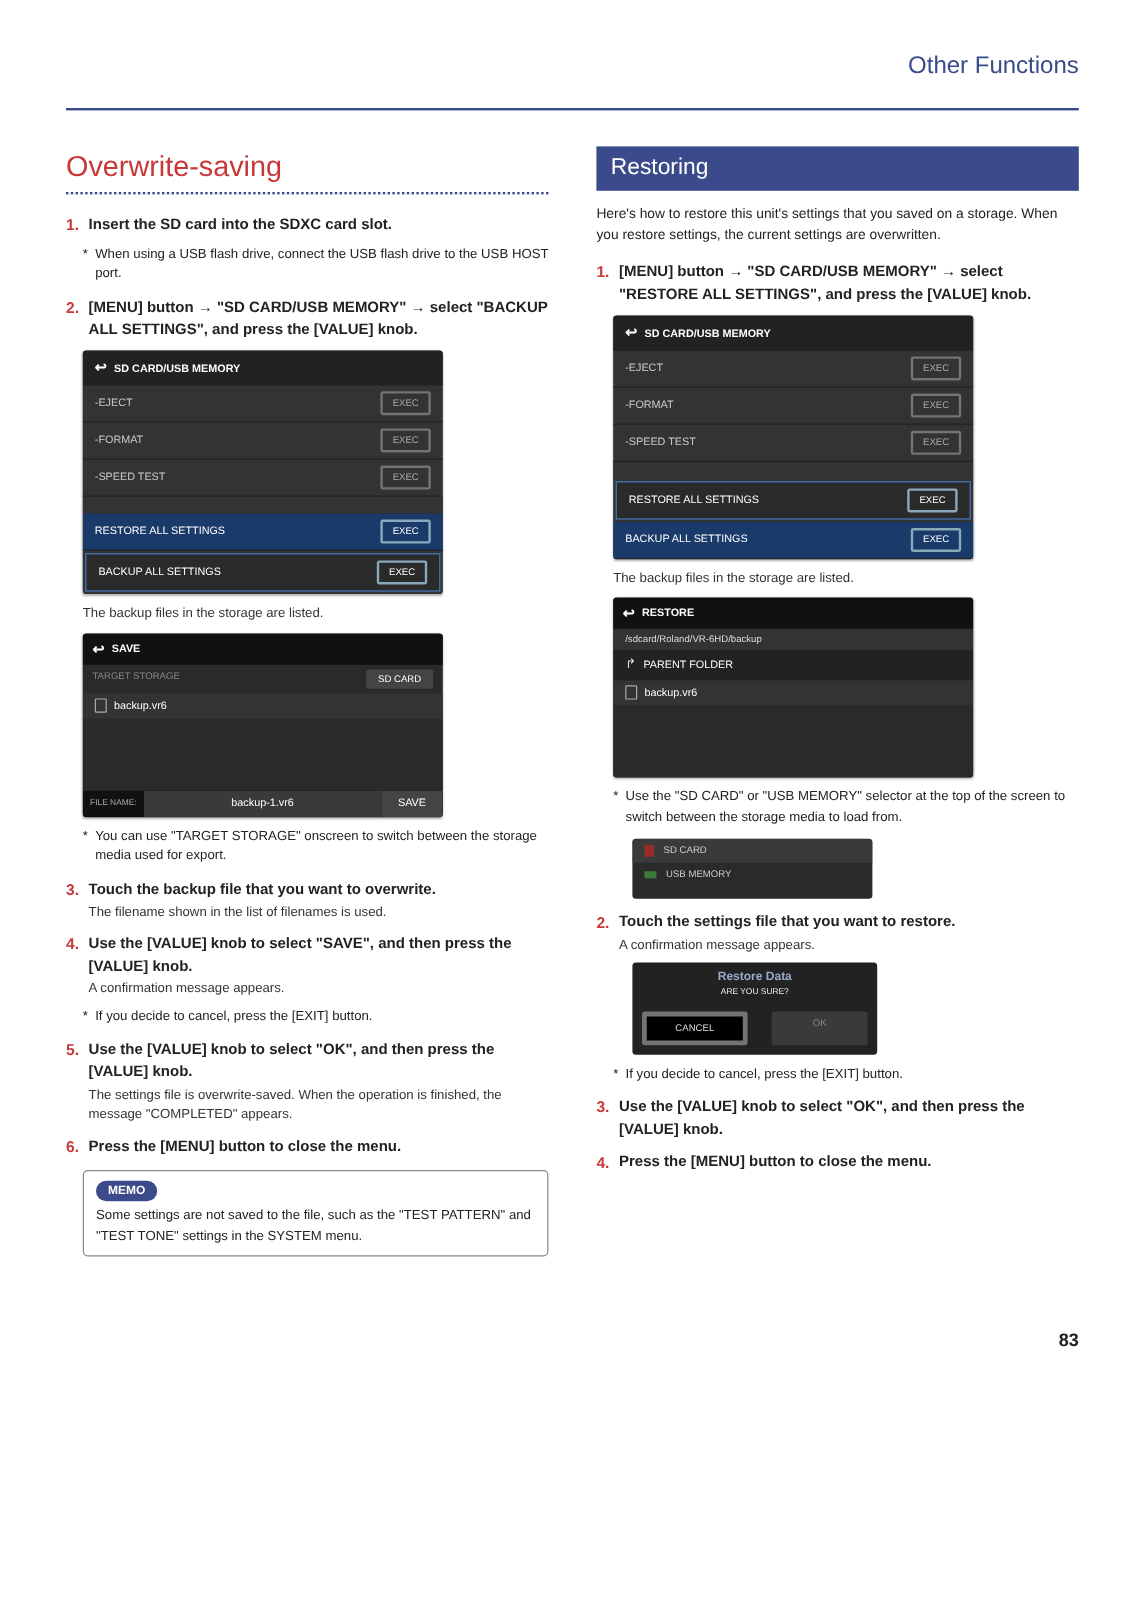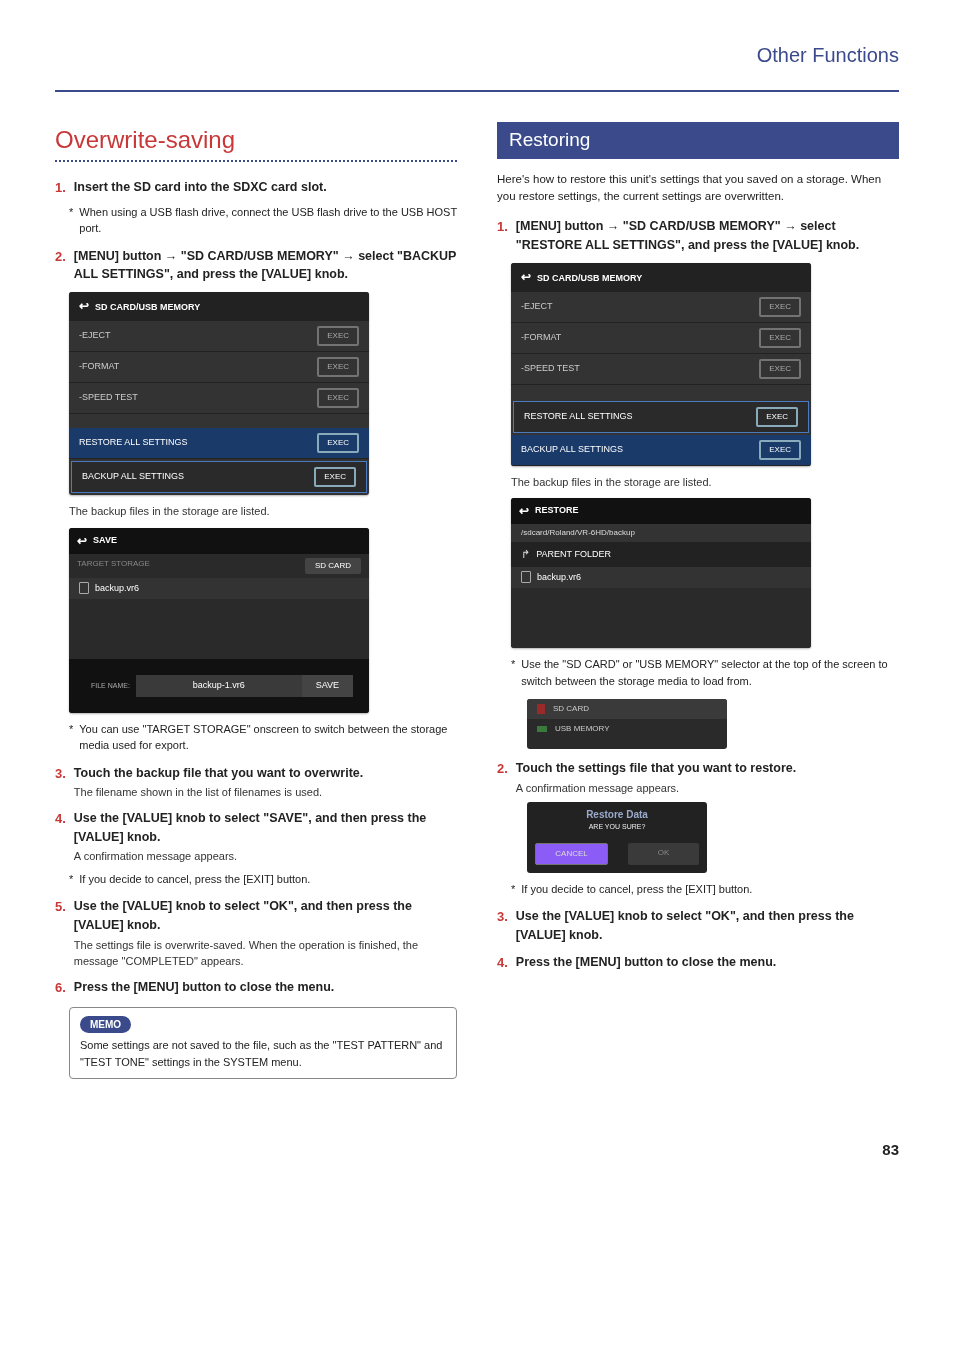--- a/index.html
+++ b/index.html
@@ -28,37 +28,37 @@
   .exec.hl { border-color: #8ab; color: #fff; }
   .back-arrow { display: inline-block; font-size: 12px; margin-right: 6px; }
   .save-panel { background: #2a2a2a; border-radius: 3px; width: 300px; margin: 8px 0 8px 14px; box-shadow: 0 1px 2px rgba(0,0,0,.3); overflow: hidden; }
   .save-hdr { background: #111; color: #fff; display: flex; align-items: center; padding: 4px 8px; font-size: 9px; font-weight: bold; }
   .target-row { display: flex; justify-content: space-between; align-items: flex-start; padding: 4px 8px; font-size: 8px; color: #888; }
   .sd-pill { background: #444; color: #fff; padding: 2px 10px; font-size: 8px; border-radius: 2px; }
   .file-row { display: flex; align-items: center; gap: 6px; padding: 4px 10px; font-size: 9px; color: #fff; background: #333; }
   .file-icon { width: 10px; height: 12px; border: 1px solid #aaa; border-radius: 1px; display: inline-block; }
   .folder-icon::before { content: "↰"; color: #ddd; font-size: 11px; display: inline-block; transform: scaleX(-1); }
   .empty-area { height: 60px; background: #2a2a2a; }
-  .filename-row { display: flex; align-items: center; background: #111; padding: 16px; }
+  .filename-row { display: flex; align-items: center; background: #111; padding: 0; }
   .filename-lbl { font-size: 7px; color: #aaa; padding: 4px 6px; }
   .filename-val { flex: 1; background: #3a3a3a; color: #fff; font-size: 9px; padding: 4px 8px; text-align: center; }
   .save-btn { background: #444; color: #fff; font-size: 9px; padding: 4px 14px; }
   .restore-panel { background: #2a2a2a; border-radius: 3px; width: 300px; margin: 8px 0 8px 14px; box-shadow: 0 1px 2px rgba(0,0,0,.3); overflow: hidden; }
   .path-row { background: #333; color: #ddd; font-size: 8px; padding: 3px 10px; }
   .selector-panel { background: #2a2a2a; border-radius: 3px; width: 200px; margin: 6px 0 10px 30px; overflow: hidden; }
   .sel-row { display: flex; align-items: center; gap: 8px; padding: 4px 10px; font-size: 8px; color: #ccc; }
   .sel-row.active { background: #3a3a3a; }
   .sd-ic { width: 8px; height: 10px; background: #9a2a2a; display: inline-block; }
   .usb-ic { width: 10px; height: 6px; background: #3a7a3a; display: inline-block; }
-  .dialog { width: 180px; margin: 6px 0 8px 30px; background: #222; border-radius: 3px; overflow: hidden; }
+  .dialog { width: 204px; margin: 6px 0 8px 30px; background: #222; border-radius: 3px; overflow: hidden; }
   .dialog-hdr { text-align: center; color: #9ac; font-size: 10px; font-weight: bold; padding: 5px 0 0 0; }
   .dialog-sub { text-align: center; color: #eee; font-size: 7px; padding: 0 0 6px 0; }
   .dialog-btns { display: flex; gap: 20px; justify-content: center; padding: 4px 8px 8px 8px; }
   .dbtn { flex: 1; text-align: center; font-size: 8px; padding: 4px 0; border-radius: 2px; }
-  .dbtn.cancel { background: #8b5cf6; color: #ddd; border: 1px solid #737373; }
+  .dbtn.cancel { background: #000000; color: #ddd; border: 4px solid #737373; }
   .dbtn.ok { background: #3a3a3a; color: #888; }
   .memo-box { border: 1px solid #888; border-radius: 4px; padding: 8px 10px; margin: 10px 0 0 14px; font-size: 11px; position: relative; }
   .memo-badge { display: inline-block; background: #3a4a8a; color: #fff; font-size: 10px; font-weight: bold; padding: 1px 10px; border-radius: 9px; margin-bottom: 4px; }
   .arrow { display: inline-block; }
   .intro { font-size: 11.5px; margin-bottom: 12px; }
   .page-num { text-align: right; font-weight: bold; font-size: 15px; margin-top: 60px; }
 </style>
 </head>
 <body>
 

